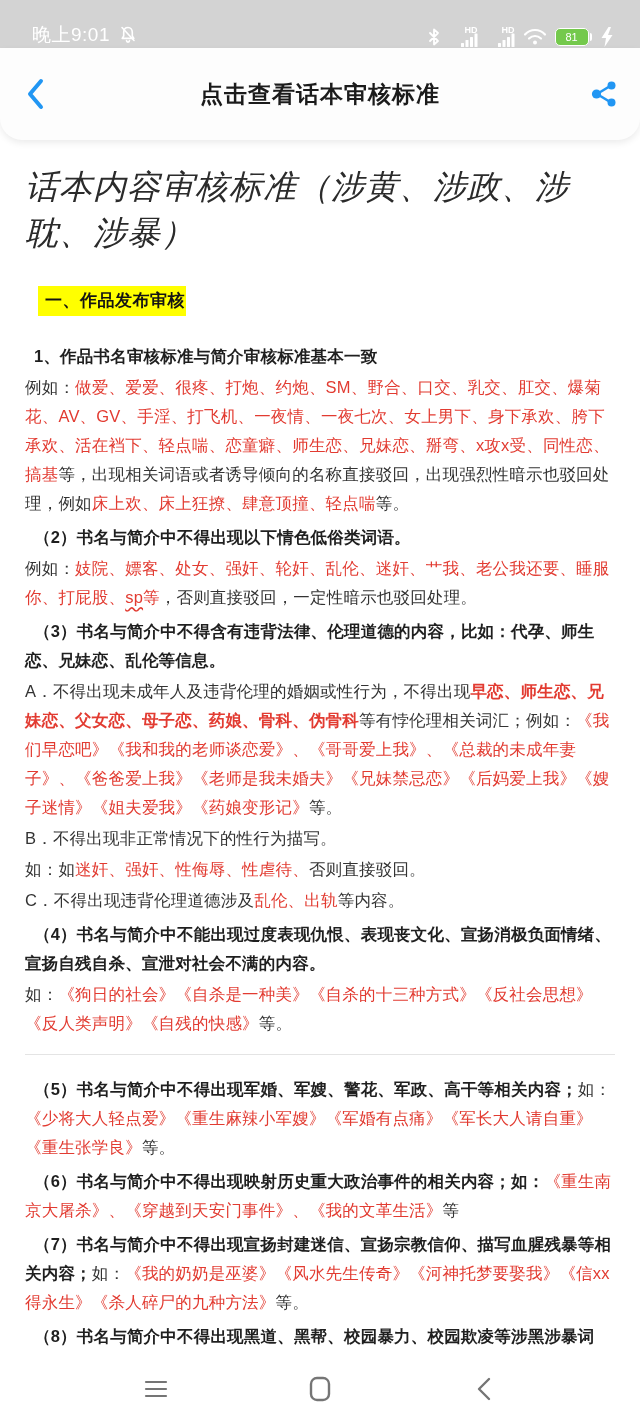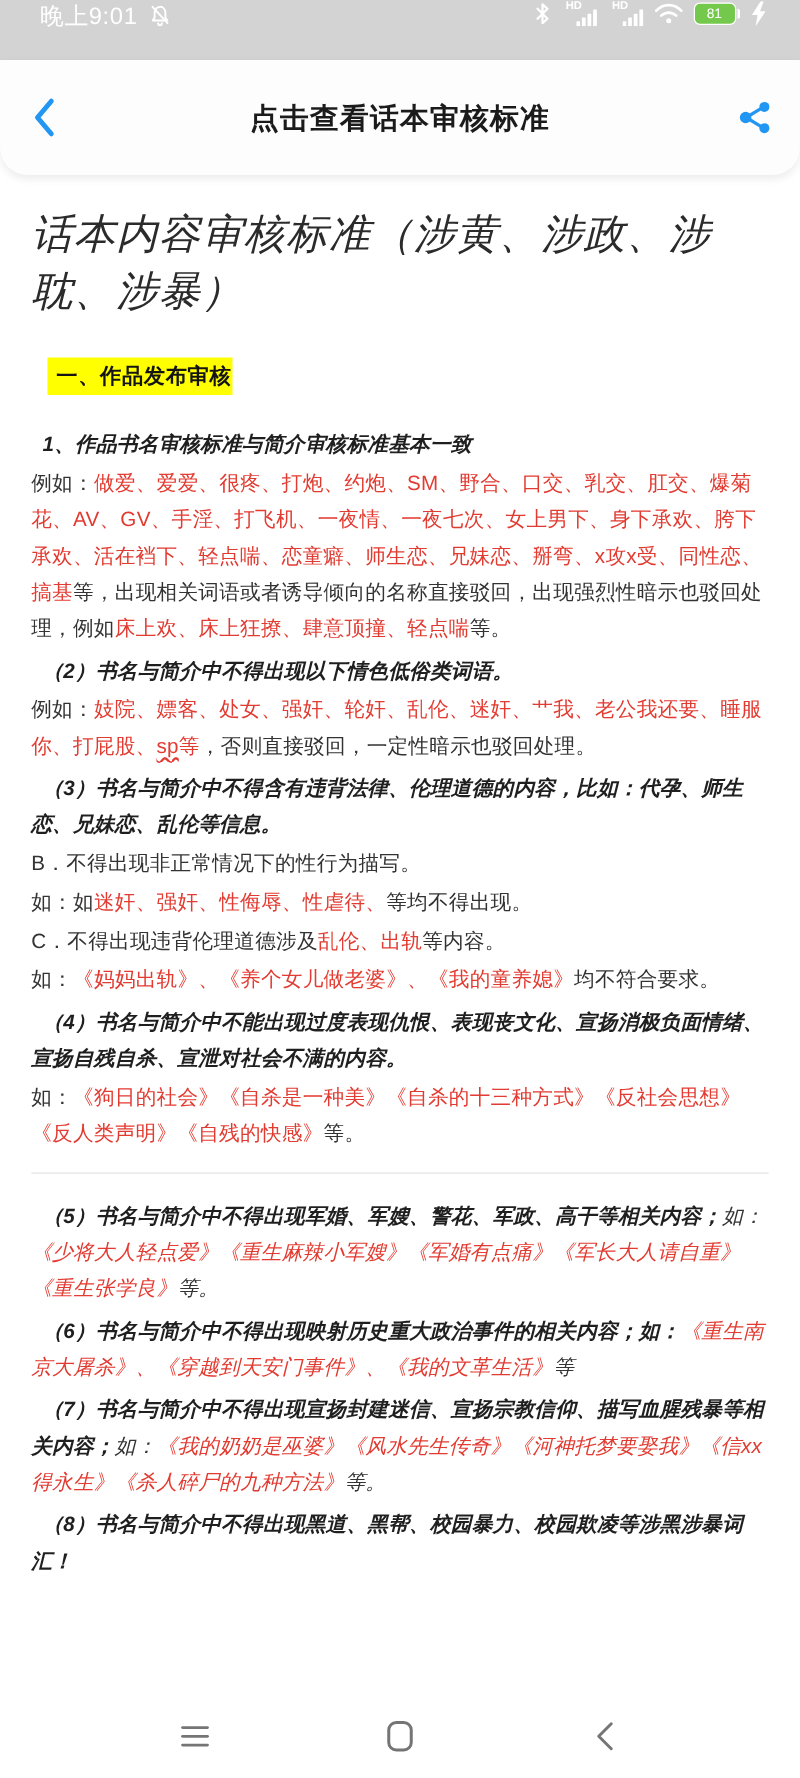--- a/index.html
+++ b/index.html
@@ -9,31 +9,31 @@
     position: relative;
     overflow: hidden;
     background: #ffffff;
     font-family: "Liberation Sans", sans-serif;
   }
   
   .status-bar {
     height: 48px;
     background: #d3d3d3;
     display: flex;
-    align-items: flex-start;
+    align-items: flex-end;
     justify-content: space-between;
     padding: 0 26px 0 32px;
     color: #ffffff;
   }
   .sb-left { display: flex; align-items: center; gap: 8px; }
   .sb-time { font-size: 19px; font-weight: 500; letter-spacing: .5px; }
   .sb-right { display: flex; align-items: center; gap: 8px; }
   .sig-group { position: relative; width: 29px; height: 22px; }
   .sig-group .hd-label {
-    position: absolute; top: -1px; left: 4px;
+    position: absolute; top: -1px; left: 16px;
     font-size: 9px; font-weight: 700; letter-spacing: 0;
   }
   .sig-group svg { position: absolute; bottom: 1px; right: 0; }
   .battery { position: relative; display: flex; align-items: center; }
   .battery-body {
     width: 34px; height: 18px;
     border: 1.5px solid #ffffff; border-radius: 5px;
     background: #74c94c;
     display: flex; align-items: center; justify-content: center;
   }
@@ -81,21 +81,21 @@
     letter-spacing: .5px;
   }
   .body-text { margin-top: 26px; }
   .body-text p {
     font-size: 16.5px;
     line-height: 29px;
     color: #333333;
     margin-bottom: 2px;
     letter-spacing: .2px;
   }
-  .body-text p.rule { text-indent: 9px; margin-top: 5px; font-style: italic; }
+  .body-text p.rule { text-indent: 9px; margin-top: 5px; }
   .seg-b { font-weight: 700; color: #1f1f1f; }
   .seg-red { color: #e23b31; }
   .seg-wavy {
     text-decoration: underline;
     text-decoration-style: wavy;
     text-decoration-color: #e23b31;
     text-underline-offset: 3px;
   }
   .divider {
     border: none;
@@ -201,24 +201,24 @@
   <h1 class="page-heading">话本内容审核标准（涉黄、涉政、涉耽、涉暴）</h1>
   <div>
     <span class="section-badge">一、作品发布审核</span>
   </div>
   <div class="body-text" id="content-body">
       <p class="rule"><span class="seg-b">1、作品书名审核标准与简介审核标准基本一致</span></p>
       <p class=""><span class="">例如：</span><span class="seg-red">做爱、爱爱、很疼、打炮、约炮、SM、野合、口交、乳交、肛交、爆菊花、AV、GV、手淫、打飞机、一夜情、一夜七次、女上男下、身下承欢、胯下承欢、活在裆下、轻点喘、恋童癖、师生恋、兄妹恋、掰弯、x攻x受、同性恋、搞基</span><span class="">等，出现相关词语或者诱导倾向的名称直接驳回，出现强烈性暗示也驳回处理，例如</span><span class="seg-red">床上欢、床上狂撩、肆意顶撞、轻点喘</span><span class="">等。</span></p>
       <p class="rule"><span class="seg-b">（2）书名与简介中不得出现以下情色低俗类词语。</span></p>
       <p class=""><span class="">例如：</span><span class="seg-red">妓院、嫖客、处女、强奸、轮奸、乱伦、迷奸、艹我、老公我还要、睡服你、打屁股、</span><span class="seg-red seg-wavy">sp</span><span class="seg-red">等</span><span class="">，否则直接驳回，一定性暗示也驳回处理。</span></p>
       <p class="rule"><span class="seg-b">（3）书名与简介中不得含有违背法律、伦理道德的内容，比如：代孕、师生恋、兄妹恋、乱伦等信息。</span></p>
+      <p class=""><span class="">A．不得出现未成年人及违背伦理的婚姻或性行为，不得出现</span><span class="seg-b seg-red">早恋、师生恋、兄妹恋、父女恋、母子恋、药娘、骨科、伪骨科</span><span class="">等有悖伦理相关词汇；例如：</span><span class="seg-red">《我们早恋吧》《我和我的老师谈恋爱》、《哥哥爱上我》、《总裁的未成年妻子》、《爸爸爱上我》《老师是我未婚夫》《兄妹禁忌恋》《后妈爱上我》《嫂子迷情》《姐夫爱我》《药娘变形记》</span><span class="">等。</span></p>
       <p class=""><span class="">B．不得出现非正常情况下的性行为描写。</span></p>
-      <p class=""><span class="">如：如</span><span class="seg-red">迷奸、强奸、性侮辱、性虐待、</span><span class="">等均不得出现。</span></p>
+      <p class=""><span class="">如：如</span><span class="seg-red">迷奸、强奸、性侮辱、性虐待、</span><span class="">否则直接驳回。</span></p>
       <p class=""><span class="">C．不得出现违背伦理道德涉及</span><span class="seg-red">乱伦、出轨</span><span class="">等内容。</span></p>
-      <p class=""><span class="">如：</span><span class="seg-red">《妈妈出轨》、《养个女儿做老婆》、《我的童养媳》</span><span class="">均不符合要求。</span></p>
       <p class="rule"><span class="seg-b">（4）书名与简介中不能出现过度表现仇恨、表现丧文化、宣扬消极负面情绪、宣扬自残自杀、宣泄对社会不满的内容。</span></p>
       <p class=""><span class="">如：</span><span class="seg-red">《狗日的社会》《自杀是一种美》《自杀的十三种方式》《反社会思想》《反人类声明》《自残的快感》</span><span class="">等。</span></p>
       <hr class="divider">
       <p class="rule"><span class="seg-b">（5）书名与简介中不得出现军婚、军嫂、警花、军政、高干等相关内容；</span><span class="">如：</span><span class="seg-red">《少将大人轻点爱》《重生麻辣小军嫂》《军婚有点痛》《军长大人请自重》《重生张学良》</span><span class="">等。</span></p>
       <p class="rule"><span class="seg-b">（6）书名与简介中不得出现映射历史重大政治事件的相关内容；如：</span><span class="seg-red">《重生南京大屠杀》、《穿越到天安门事件》、《我的文革生活》</span><span class="">等</span></p>
       <p class="rule"><span class="seg-b">（7）书名与简介中不得出现宣扬封建迷信、宣扬宗教信仰、描写血腥残暴等相关内容；</span><span class="">如：</span><span class="seg-red">《我的奶奶是巫婆》《风水先生传奇》《河神托梦要娶我》《信xx得永生》《杀人碎尸的九种方法》</span><span class="">等。</span></p>
       <p class="rule"><span class="seg-b">（8）书名与简介中不得出现黑道、黑帮、校园暴力、校园欺凌等涉黑涉暴词汇！</span></p>
     </div>
 </div>
 

